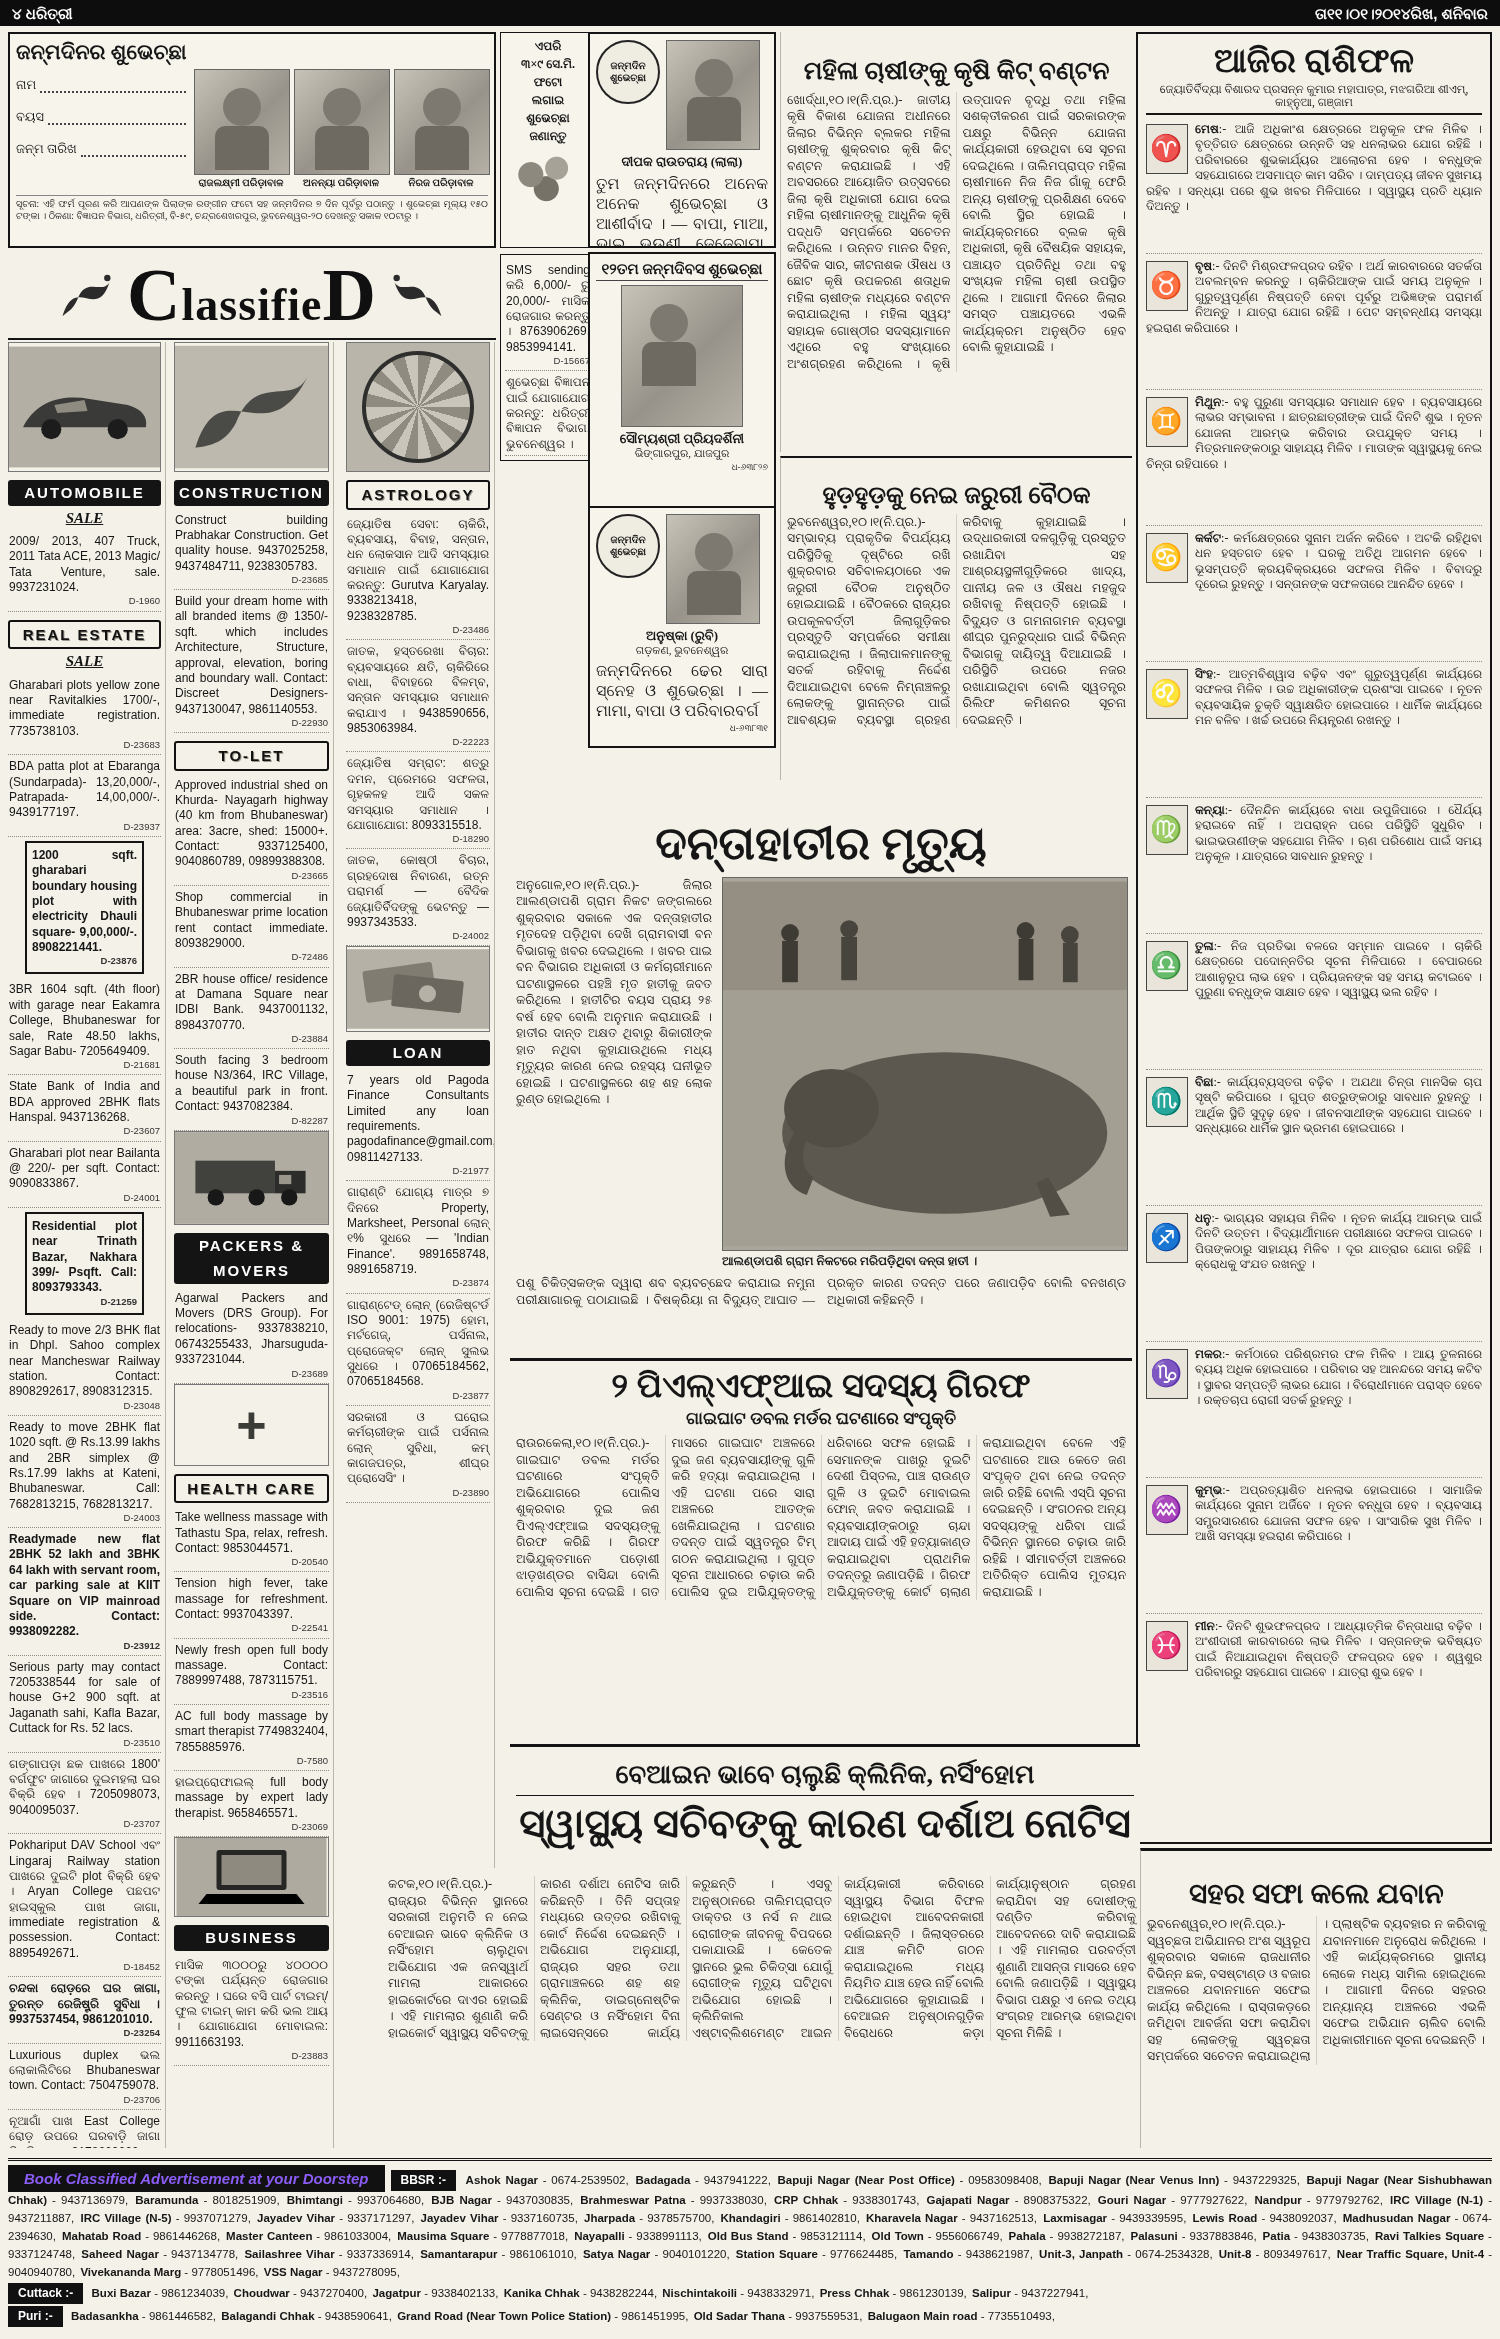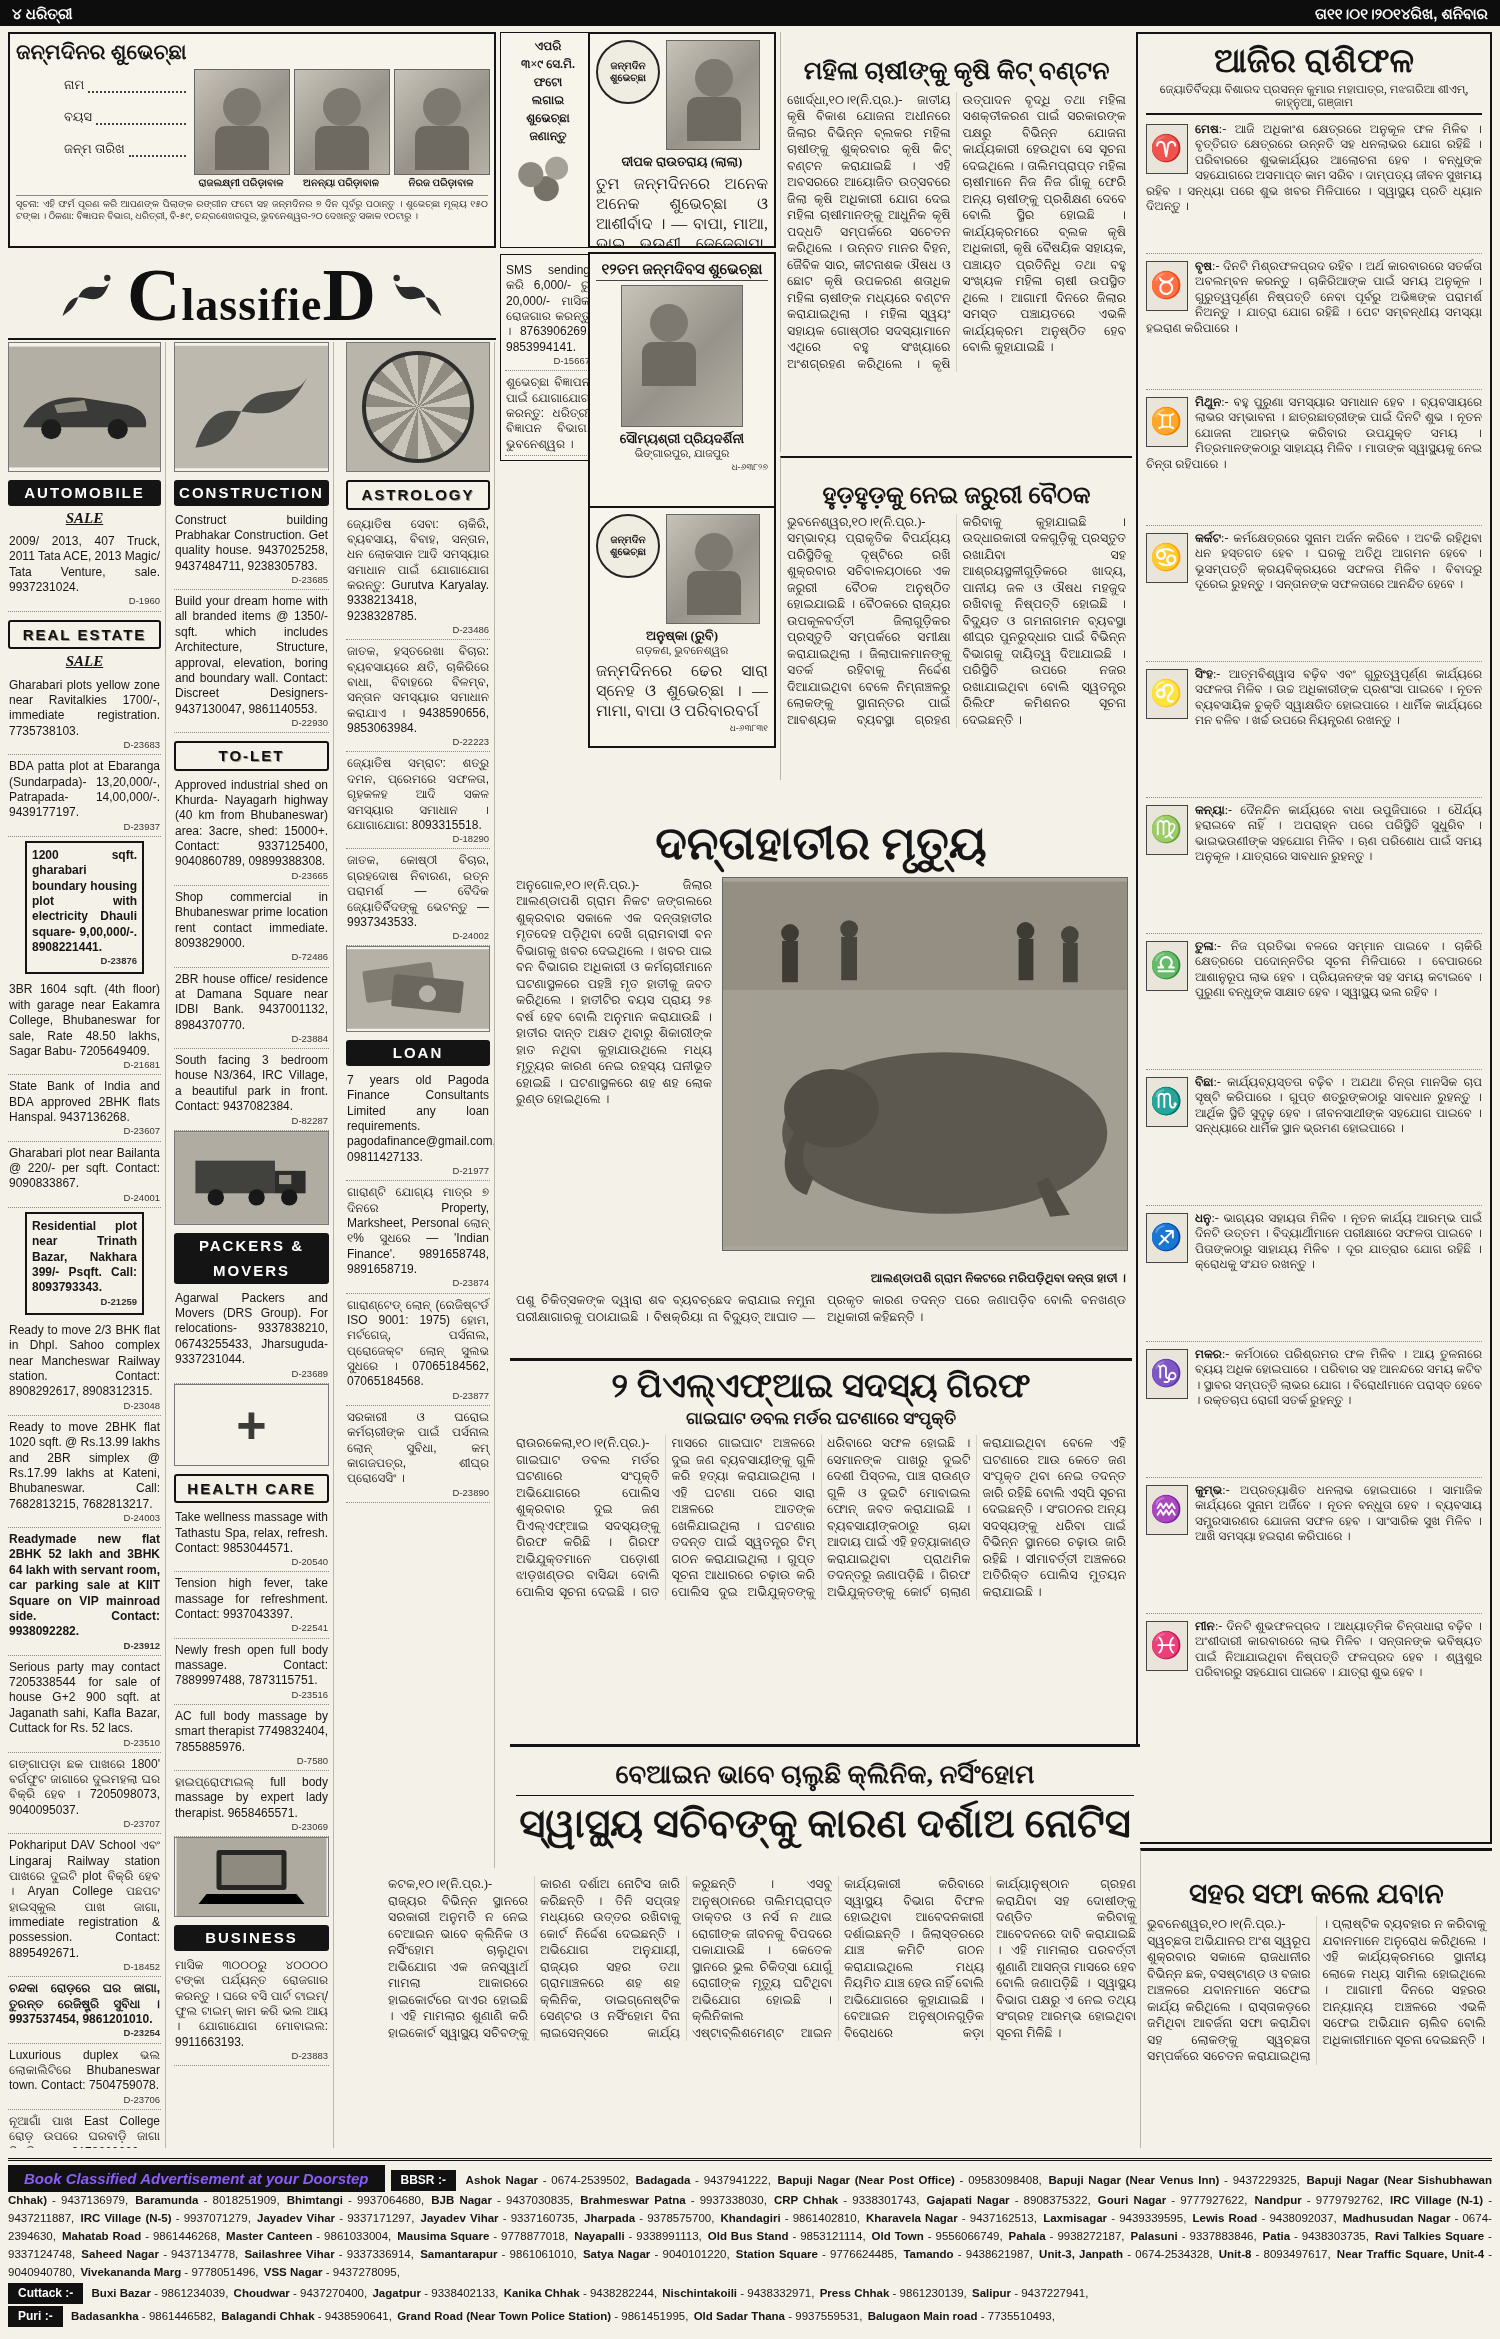--- a/index.html
+++ b/index.html
@@ -7,21 +7,21 @@
   #page{position:relative;width:1500px;height:2339px;background:#f4f1e8;color:#161616;overflow:hidden;}
   .zone{position:absolute;overflow:hidden;}
   
   #z-topbar{left:0;top:0;width:1500px;height:26px;background:#0d0d0d;color:#fff;display:flex;justify-content:space-between;align-items:center;padding:0 12px;box-sizing:border-box;font:bold 15px/1 "Liberation Sans",sans-serif;}
   
   .boxed-zone{border:2px solid #141414;background:#f7f4ec;box-sizing:border-box;padding:6px;}
   #z-bday{left:8px;top:32px;width:488px;height:216px;}
   .bday-title{font:bold 21px/1.2 "Liberation Serif",serif;margin-bottom:4px;}
   .bday-flex{display:flex;gap:8px;}
   .bday-fields{width:170px;padding-top:8px;}
-  .bday-field{display:flex;align-items:flex-end;font-size:13px;margin-bottom:16px;margin-left:48px;}
+  .bday-field{display:flex;align-items:flex-end;font-size:13px;margin-bottom:16px;}
   .f-dots{flex:1;border-bottom:2px dotted #444;margin-left:4px;height:12px;}
   .bday-photos{flex:1;display:flex;gap:6px;}
   .kid{margin:0;width:94px;}
   .photo{background:linear-gradient(135deg,#c7c3b8 0%,#97938a 55%,#b5b1a6 100%);border:1px solid #666;}
   .kid-img{width:94px;height:104px;position:relative;}
   .kid-img:after{content:"";position:absolute;left:28px;top:18px;width:38px;height:38px;border-radius:50%;background:#7d7970;}
   .kid-img:before{content:"";position:absolute;left:20px;top:56px;width:54px;height:44px;border-radius:10px 10px 0 0;background:#6e6a61;}
   .kid-cap{font-size:10px;text-align:center;font-weight:bold;line-height:1.15;margin-top:2px;}
   .bday-note{font-size:9.5px;line-height:1.25;margin-top:6px;text-align:justify;border-top:1px solid #888;padding-top:3px;}
   
@@ -81,21 +81,21 @@
   .h-entry:first-of-type{border-top:none;}
   .h-icon{float:left;width:40px;height:48px;border:1px solid #444;background:#e9e5da;display:flex;align-items:center;justify-content:center;font-size:26px;margin:2px 7px 2px 0;}
   .h-sign{font-weight:bold;}
   
   #z-elephant{left:510px;top:785px;width:622px;height:567px;padding:2px 6px;box-sizing:border-box;}
   #z-elephant .headline{font-size:46px;line-height:1.15;margin-bottom:6px;}
   .ele-row{display:flex;gap:10px;}
   .ele-text{width:196px;font-size:12.5px;line-height:1.32;text-align:justify;}
   .ele-photo-wrap{flex:1;}
   .elephant-photo{width:100%;height:372px;border:1px solid #666;background:#aaa69b;}
-  .photo-caption{font:bold 12px/1.3 "Liberation Serif",serif;text-align:right;margin-top:20px;}
+  .photo-caption{font:bold 12px/1.3 "Liberation Serif",serif;text-align:left;margin-top:3px;}
   .ele-body2{font-size:12.5px;line-height:1.3;text-align:justify;column-count:2;column-gap:12px;margin-top:6px;}
   
   #z-plfi{left:510px;top:1358px;width:622px;height:380px;border-top:3px solid #141414;padding:4px 6px;box-sizing:border-box;}
   #z-plfi .headline{font-size:34px;margin:2px 0;}
   .subhead{font:bold 17px/1.3 "Liberation Serif",serif;text-align:center;margin-bottom:5px;}
   
   #z-clinic-h{left:510px;top:1744px;width:630px;height:124px;border-top:3px solid #141414;padding:12px 6px;box-sizing:border-box;}
   .clinic-h1{font:bold 26px/1.25 "Liberation Serif",serif;text-align:center;border-bottom:1px solid #141414;padding-bottom:3px;}
   .clinic-h2{font:bold 40px/1.2 "Liberation Serif",serif;text-align:center;margin-top:4px;}
   #z-clinic-b{left:384px;top:1874px;width:756px;height:274px;padding:2px 4px;box-sizing:border-box;}

